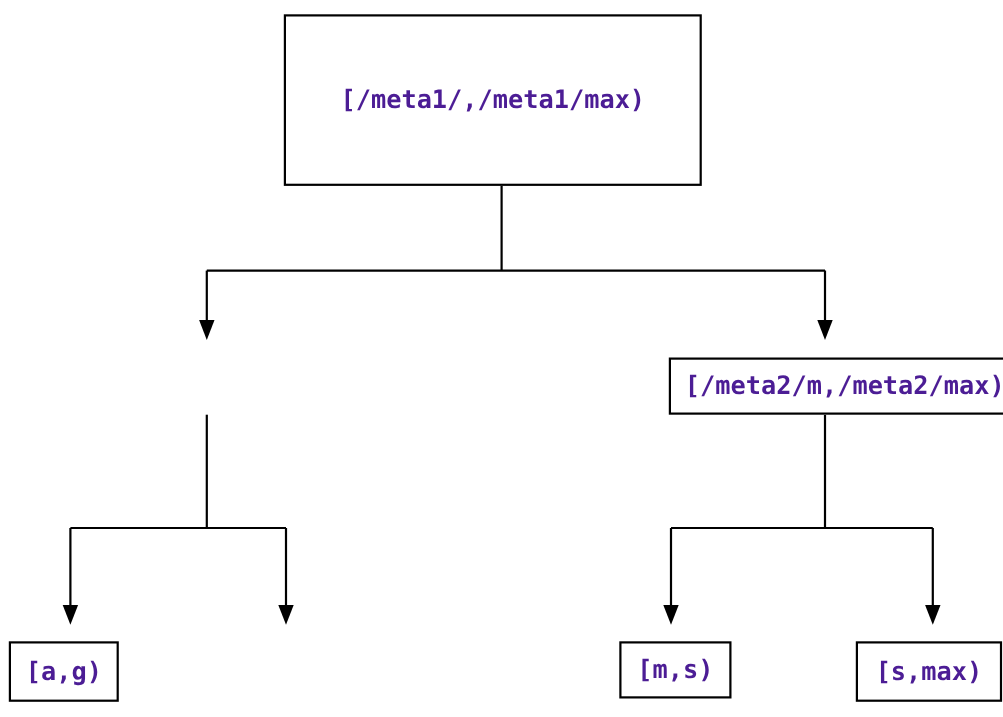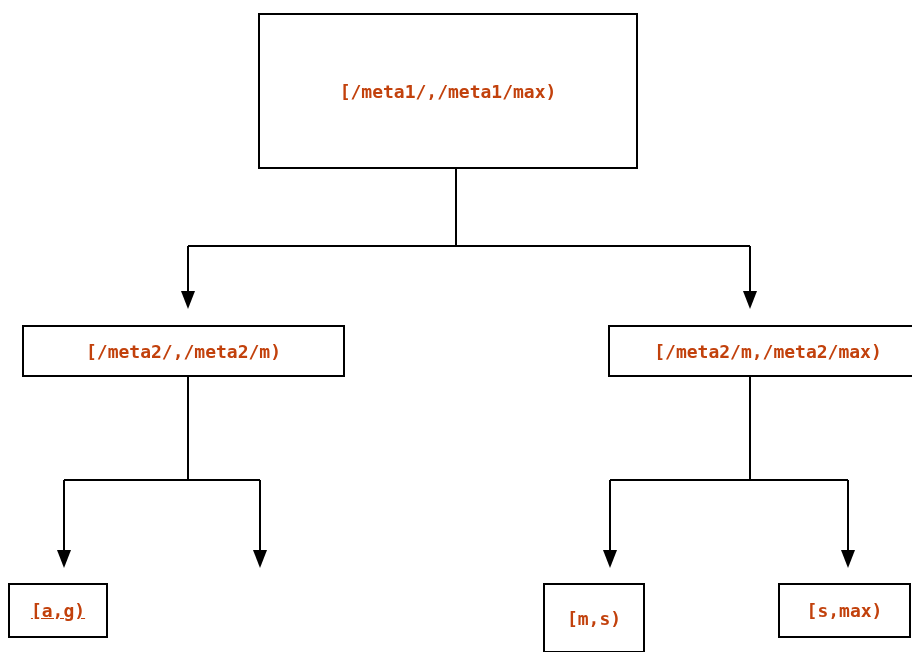--- a/index.html
+++ b/index.html
@@ -23,31 +23,31 @@
     height: 652px;
   }
   .node {
     position: absolute;
     box-sizing: border-box;
     border: 2px solid #000000;
     background: #ffffff;
     display: flex;
     align-items: center;
     justify-content: center;
-    font-size: 18px;
+    font-size: 23px;
     font-weight: bold;
-    color: #c2410c;
+    color: #4c1d95;
     white-space: nowrap;
   }
   .node-root       { left: 258px; top: 13px;  width: 380px; height: 156px; }
   .node-meta2-left { left: 22px;  top: 325px; width: 323px; height: 52px; }
   .node-meta2-right{ left: 583px; top: 325px; width: 320px; height: 52px; margin-left: 25px; }
-  .node-leaf-ag    { left: 8px;   top: 583px; width: 100px; height: 55px; text-decoration: underline; }
+  .node-leaf-ag    { left: 8px;   top: 583px; width: 100px; height: 55px; }
   .node-leaf-gm    { left: 204px; top: 583px; width: 99px;  height: 55px; }
-  .node-leaf-ms    { left: 543px; top: 583px; width: 102px; height: 70px; justify-content: center; }
+  .node-leaf-ms    { left: 563px; top: 583px; width: 102px; height: 52px; justify-content: center; }
   .node-leaf-smax  { left: 778px; top: 583px; width: 133px; height: 55px; }
 </style>
 </head>
 <body>
 
 <div class="canvas">
 
   <svg class="edges" viewBox="0 0 912 652" xmlns="http://www.w3.org/2000/svg" fill="none" stroke="#000000" stroke-width="2">
 
     <path d="M456,169 L456,246"></path>
@@ -69,23 +69,20 @@
     <path d="M610,480 L610,551"></path>
     <polygon fill="#000000" stroke="none" points="603,550 617,550 610,568"></polygon>
     <path d="M848,480 L848,551"></path>
     <polygon fill="#000000" stroke="none" points="841,550 855,550 848,568"></polygon>
   </svg>
 
   <div class="node node-root">
     <span>[/meta1/,/meta1/max)</span>
   </div>
 
-  <div class="node node-meta2-left">
-    <span>[/meta2/,/meta2/m)</span>
-  </div>
 
   <div class="node node-meta2-right">
     <span>[/meta2/m,/meta2/max)</span>
   </div>
 
   <div class="node node-leaf-ag">
     <span>[a,g)</span>
   </div>
 
 

